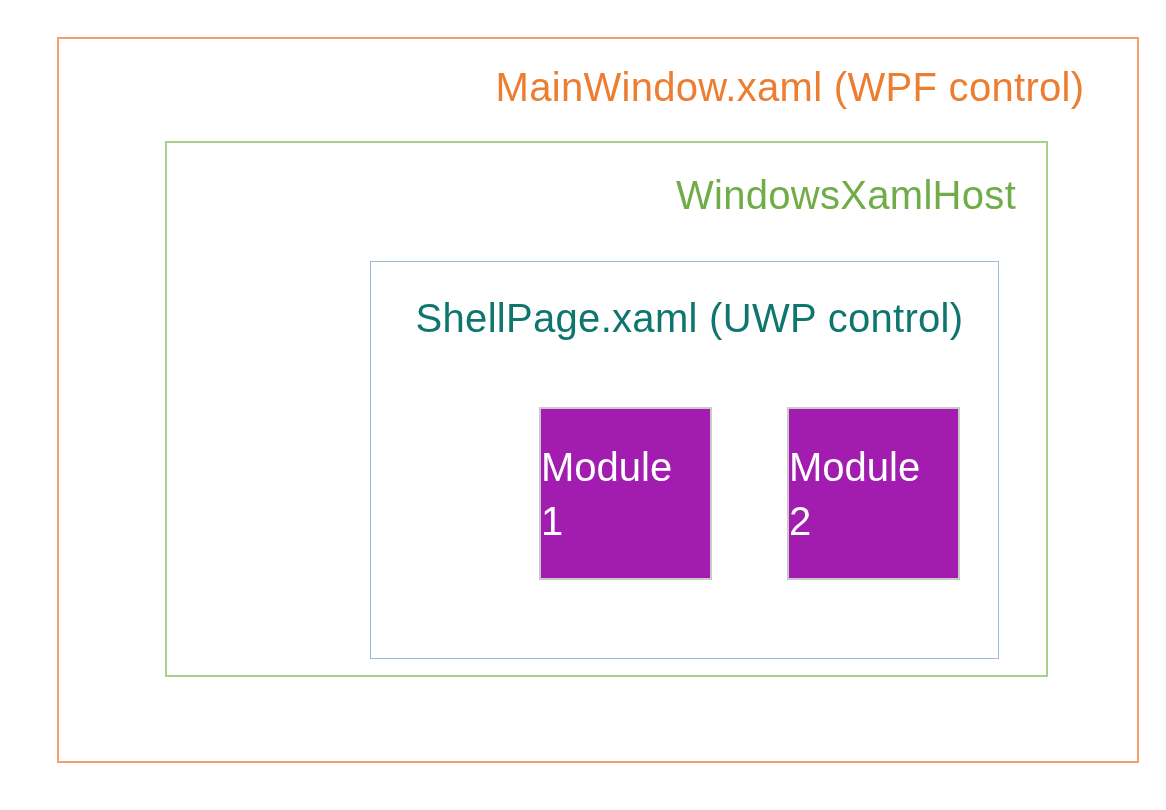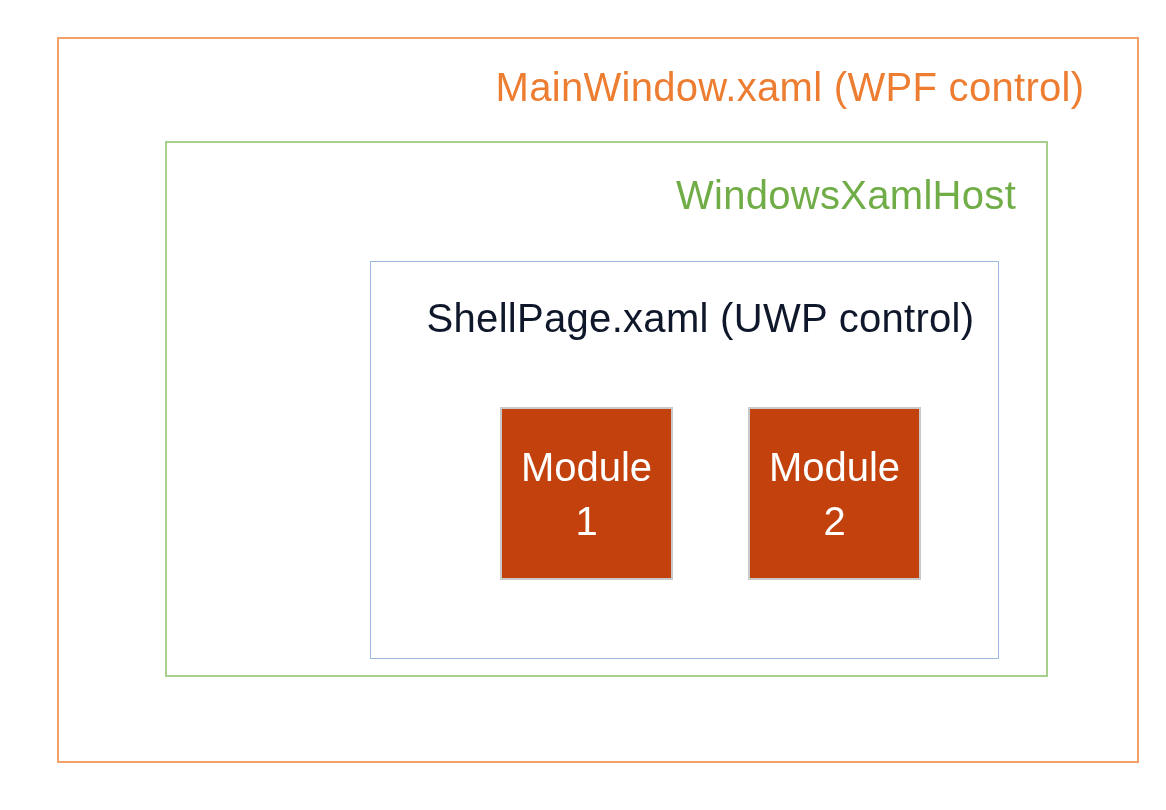--- a/index.html
+++ b/index.html
@@ -47,39 +47,40 @@
     left: 401px; top: 25px;
     width: 660px;
     color: #ED7D31;
   }
   .label-xamlhost {
     left: 454px; top: 29px;
     width: 450px;
     color: #70AD47;
   }
   .label-shellpage {
-    left: 16px; top: 33px;
+    left: 5px; top: 33px;
     width: 100%;
-    color: #0f172a;
+    color: #0f766e;
   }
   .module-box {
     position: absolute;
     box-sizing: border-box;
     top: 145px;
     width: 173px; height: 173px;
-    background: #c2410c;
+    background: #a21caf;
     border: 2px solid #C9C9C9;
     display: flex;
     flex-direction: column;
-    align-items: center;
+    align-items: flex-start;
     justify-content: center;
     color: #FFFFFF;
     font-size: 40px;
     line-height: 54px;
     text-align: center;
+    margin-left: 39px;
   }
   .module-1 { left: 129px; }
   .module-2 { left: 377px; }
   .module-line {
     display: block;
     white-space: nowrap;
   }
 </style>
 </head>
 <body>

